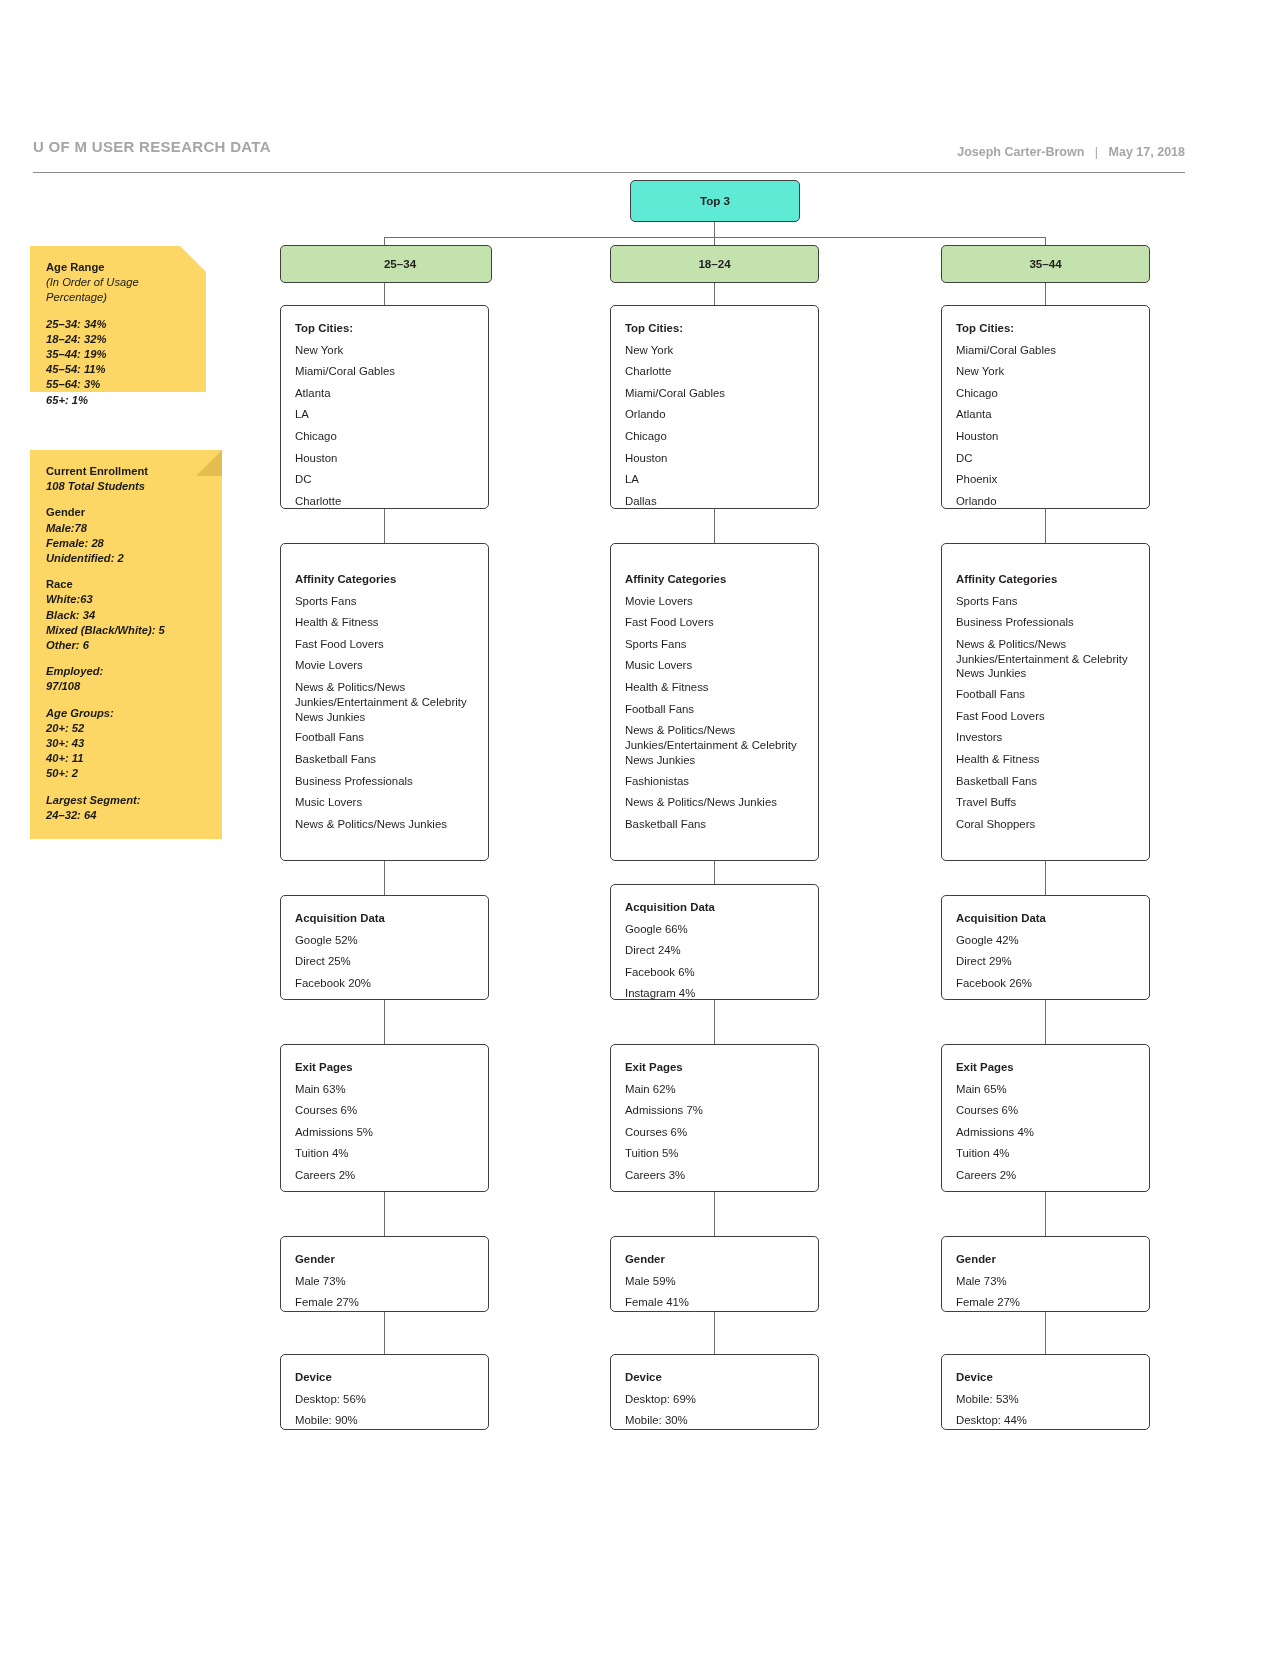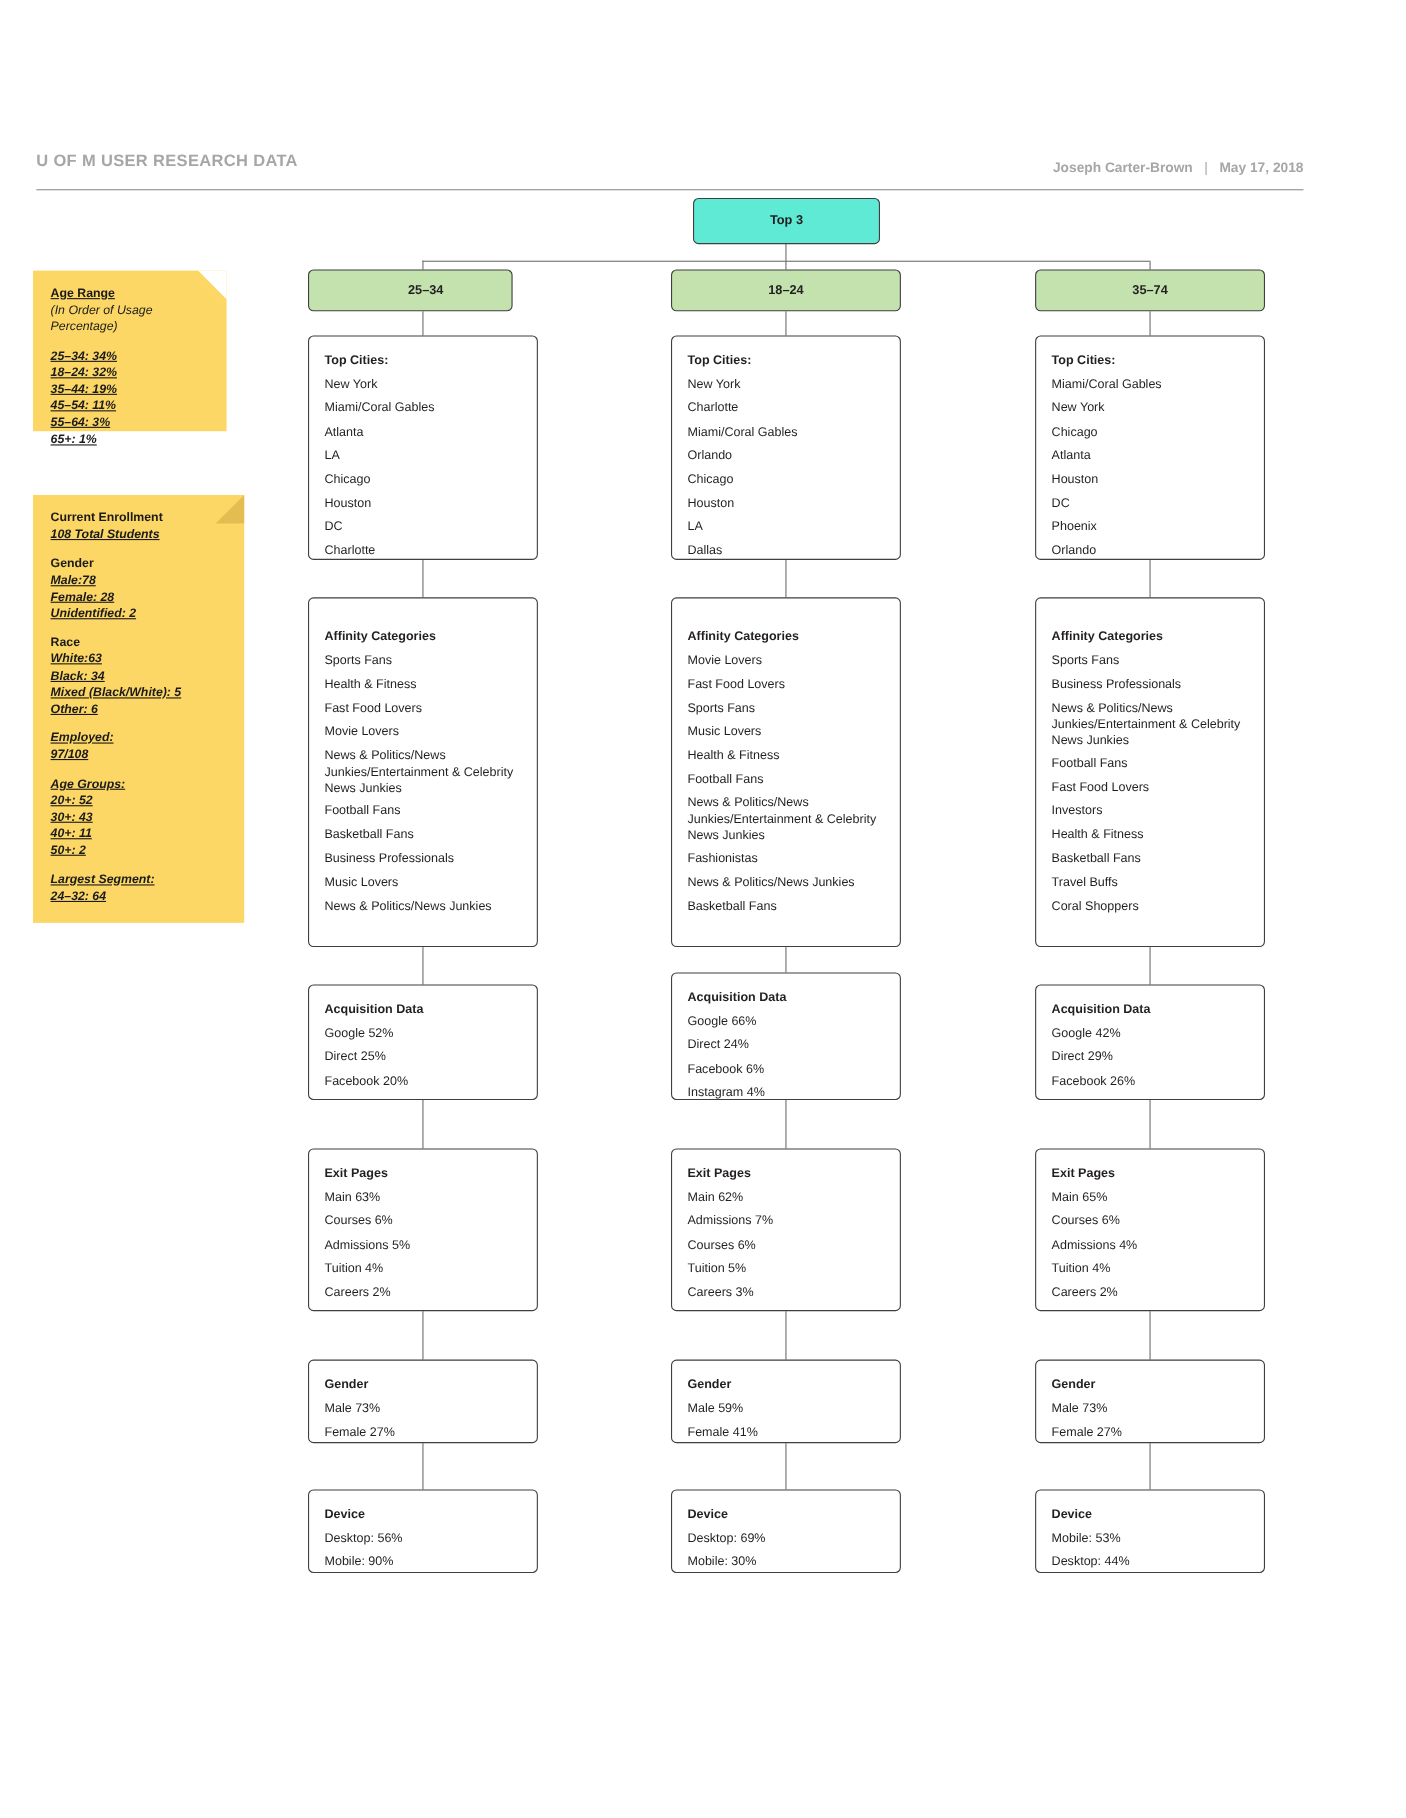--- a/index.html
+++ b/index.html
@@ -44,21 +44,21 @@
     width: 0; height: 0;
     border-top: 26px solid #ffffff;
     border-left: 26px solid transparent;
   }
   .note .fold2 {
     position: absolute; top: 0; right: 0;
     width: 0; height: 0;
     border-bottom: 26px solid #e3bd52;
     border-left: 26px solid transparent;
   }
-  .note .ital-b { font-style: italic; font-weight: bold; text-decoration: underline; }
+  .note .ital-b { font-style: italic; font-weight: bold; }
   .note .gap { display: block; height: 11px; }
 
   #note-age { left: 30px; top: 246px; width: 176px; height: 146px; }
   #note-enroll { left: 30px; top: 450px; width: 192px; height: 389px; }
 
   
   .box {
     position: absolute;
     border: 1px solid #3f3f3f;
     border-radius: 5px;
@@ -183,28 +183,28 @@
   <div class="ln lnv" style="left:1045px; top:509px; height:34px;"></div>
   <div class="ln lnv" style="left:1045px; top:861px; height:34px;"></div>
   <div class="ln lnv" style="left:1045px; top:1000px; height:44px;"></div>
   <div class="ln lnv" style="left:1045px; top:1192px; height:44px;"></div>
   <div class="ln lnv" style="left:1045px; top:1312px; height:42px;"></div>
 
   <div class="top-box" style="left:630px; top:180px; width:170px;">
     <span>Top 3</span>
   </div>
 
-  <div class="age-box" style="left:280px; top:245px; width:186px;padding-left:28px;">
+  <div class="age-box" style="left:280px; top:245px; width:212px;padding-left:28px;">
     <span>25–34</span>
   </div>
   <div class="age-box" style="left:610px; top:245px; width:209px;">
     <span>18–24</span>
   </div>
   <div class="age-box" style="left:941px; top:245px; width:209px;">
-    <span>35–74</span>
+    <span>35–44</span>
   </div>
 
   <div class="box" style="left:280px; top:305px; width:209px; height:204px;">
     <div class="hd">Top Cities:</div>
     <div>New York</div>
     <div>Miami/Coral Gables</div>
     <div>Atlanta</div>
     <div>LA</div>
     <div>Chicago</div>
     <div>Houston</div>

